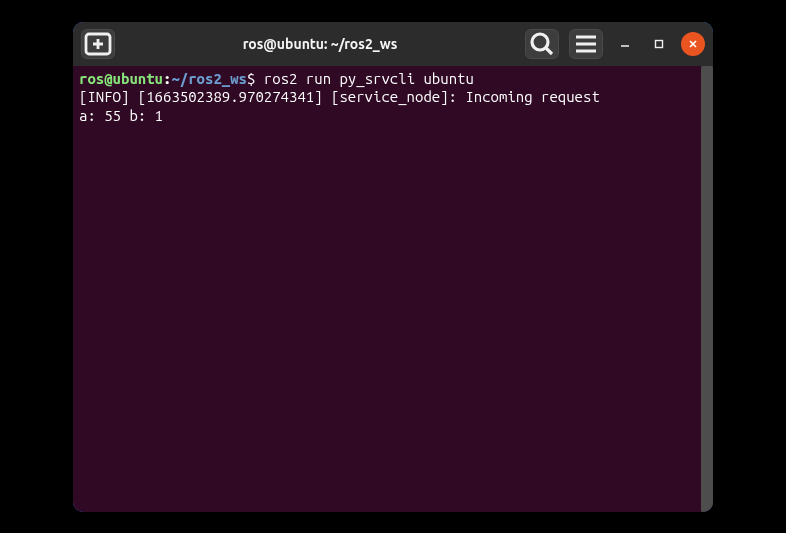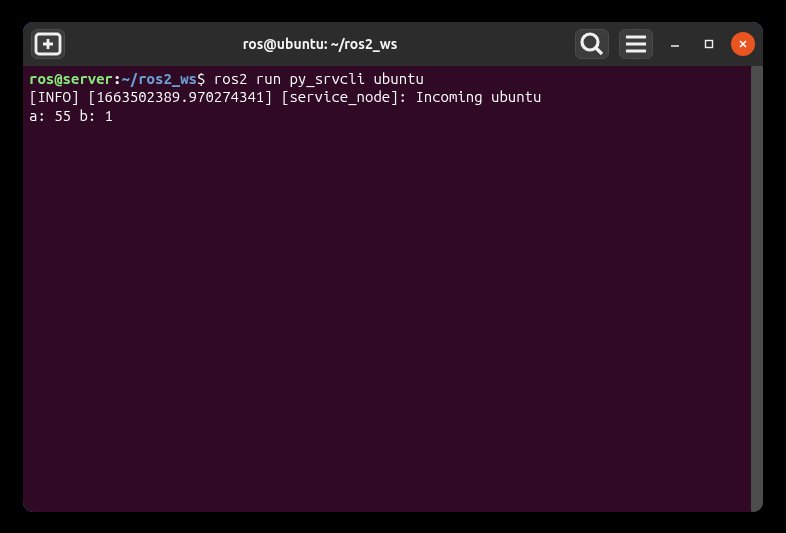--- a/index.html
+++ b/index.html
@@ -10,21 +10,21 @@
     body {
       background: #000;
       width: 786px;
       height: 533px;
       display: flex;
       align-items: center;
       justify-content: center;
       font-family: "Ubuntu Mono", "DejaVu Sans Mono", monospace;
     }
     .window {
-      width: 740px;
+      width: 640px;
       height: 490px;
       background: #3b82f6;
       border-radius: 10px;
       overflow: hidden;
       display: flex;
       flex-direction: column;
       box-shadow: 0 4px 20px rgba(0,0,0,0.5);
     }
     .titlebar {
       height: 44px;
@@ -157,20 +157,20 @@
       </div>
       <div class="win-ctrl close">
         <svg viewBox="0 0 12 12">
           <line x1="3" y1="3" x2="9" y2="9" stroke="currentColor" stroke-width="1.6"></line>
           <line x1="9" y1="3" x2="3" y2="9" stroke="currentColor" stroke-width="1.6"></line>
         </svg>
       </div>
     </div>
   </div>
   <div class="terminal-body">
-    <div class="terminal-content"><span class="prompt-user">ros@server</span><span class="prompt-colon">:</span><span class="prompt-path">~/ros2_ws</span><span class="prompt-dollar">$</span> <span class="cmd">ros2 run py_srvcli ubuntu</span>
-<span class="out">[INFO] [1663502389.970274341] [service_node]: Incoming ubuntu</span>
+    <div class="terminal-content"><span class="prompt-user">ros@ubuntu</span><span class="prompt-colon">:</span><span class="prompt-path">~/ros2_ws</span><span class="prompt-dollar">$</span> <span class="cmd">ros2 run py_srvcli ubuntu</span>
+<span class="out">[INFO] [1663502389.970274341] [service_node]: Incoming request</span>
 <span class="out">a: 55 b: 1</span></div>
     <div class="scrollbar">
       <div class="scrollbar-thumb"></div>
     </div>
   </div>
 </div>
 
 </body></html>

